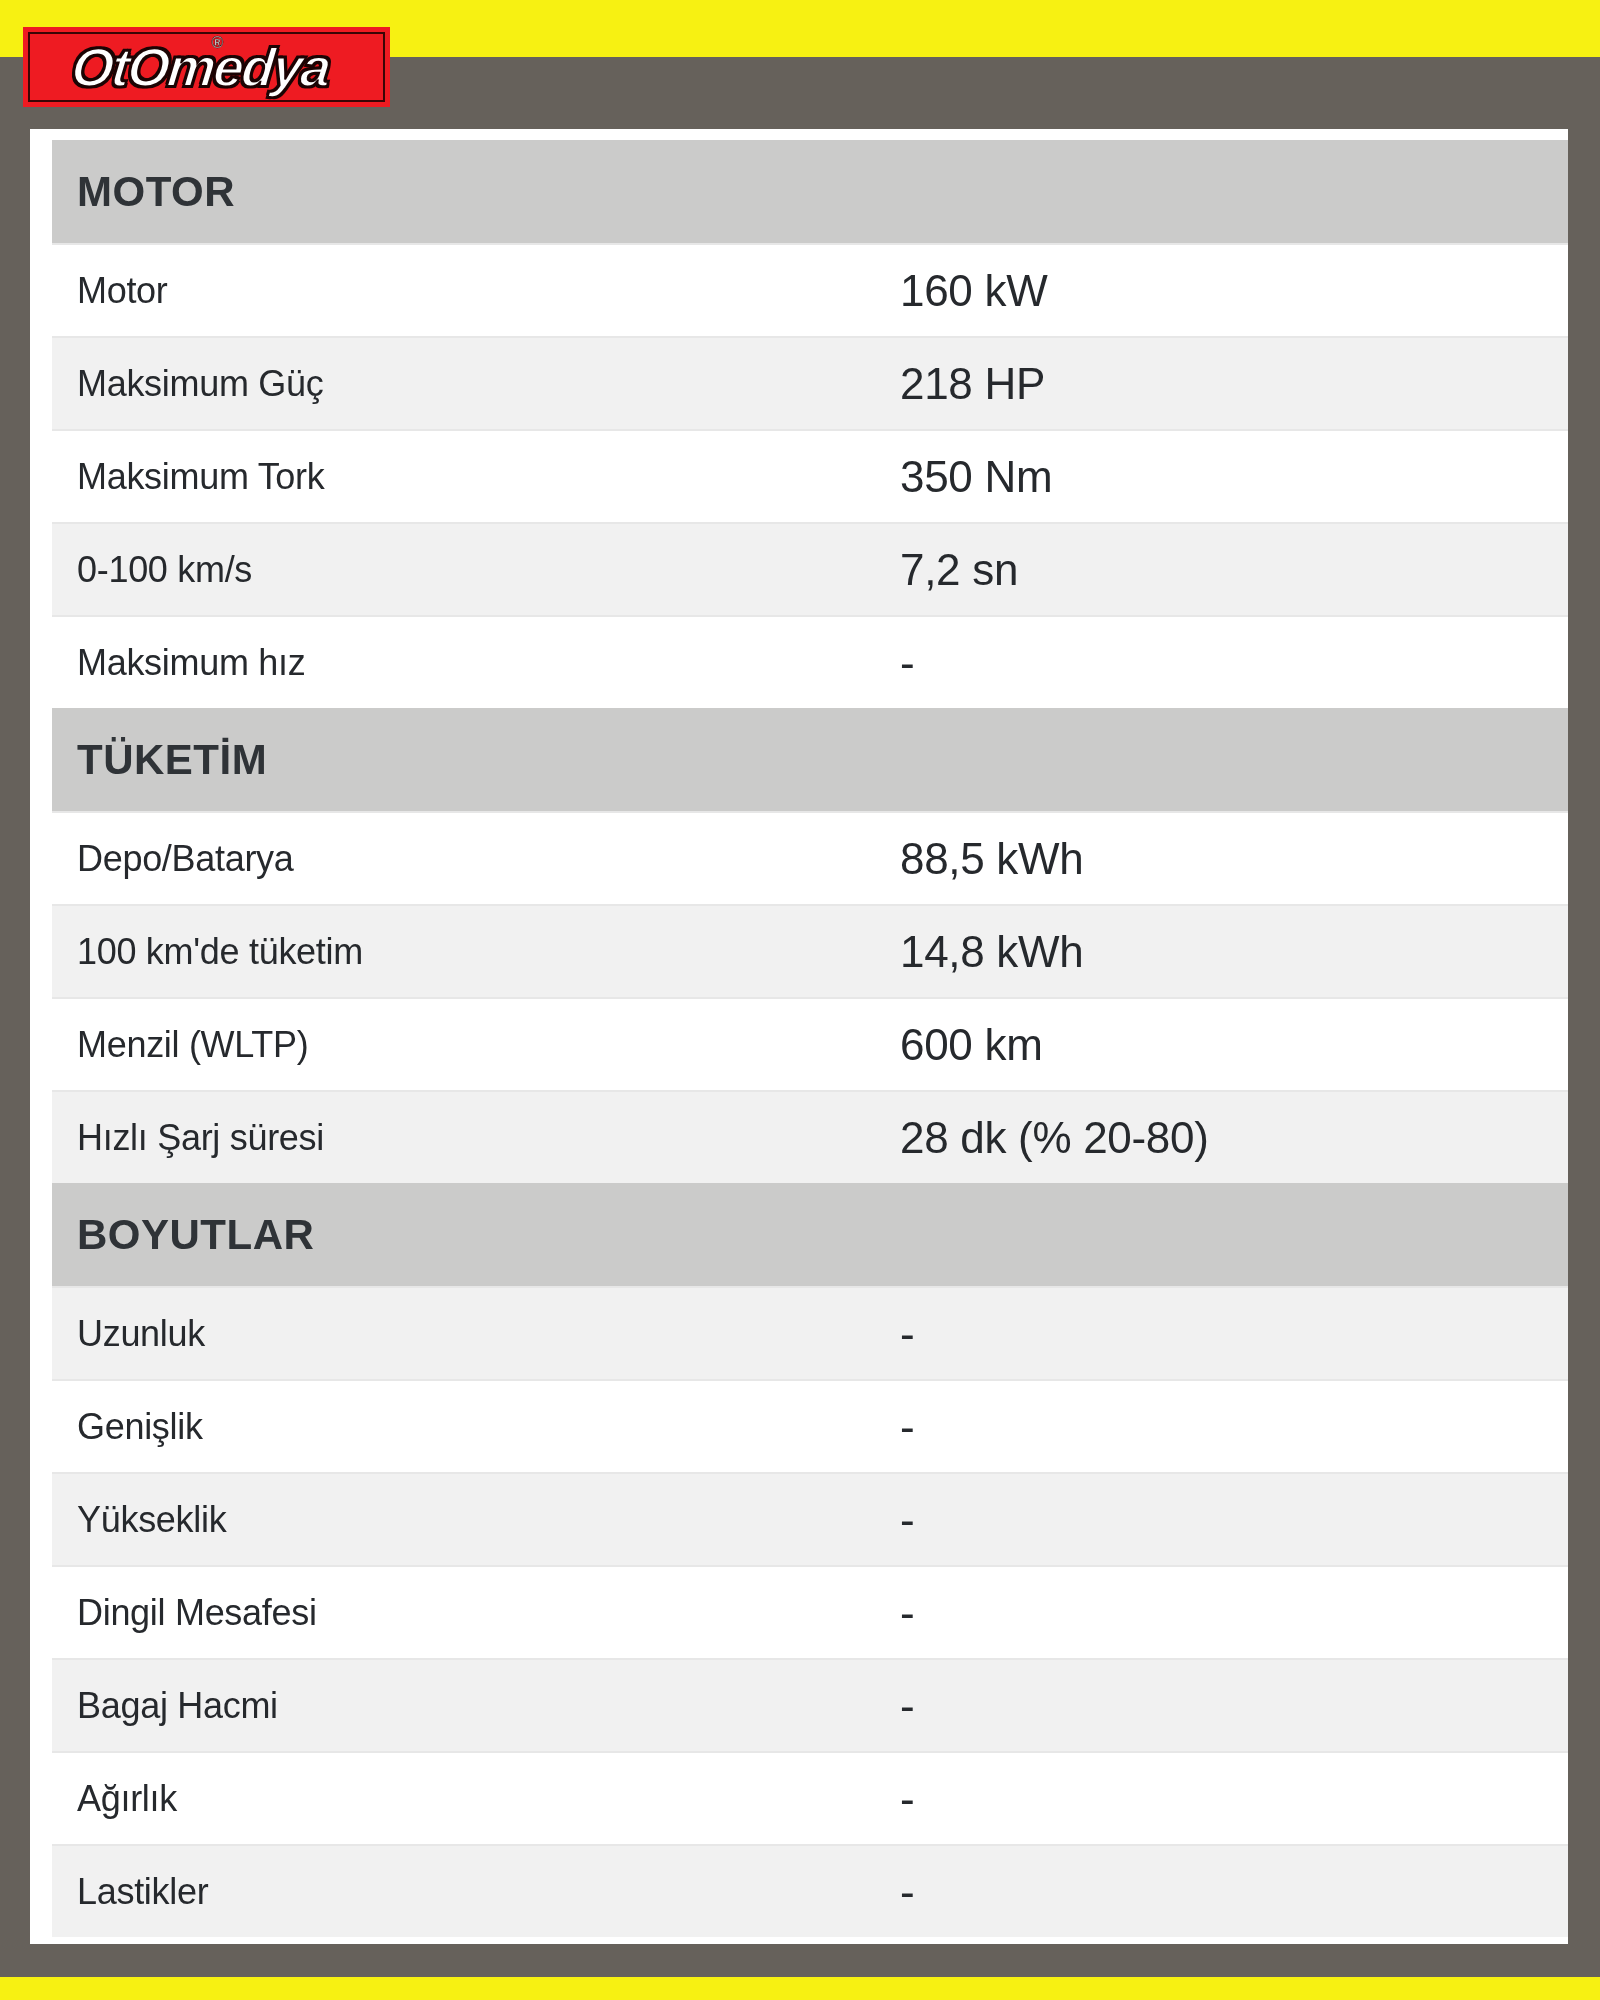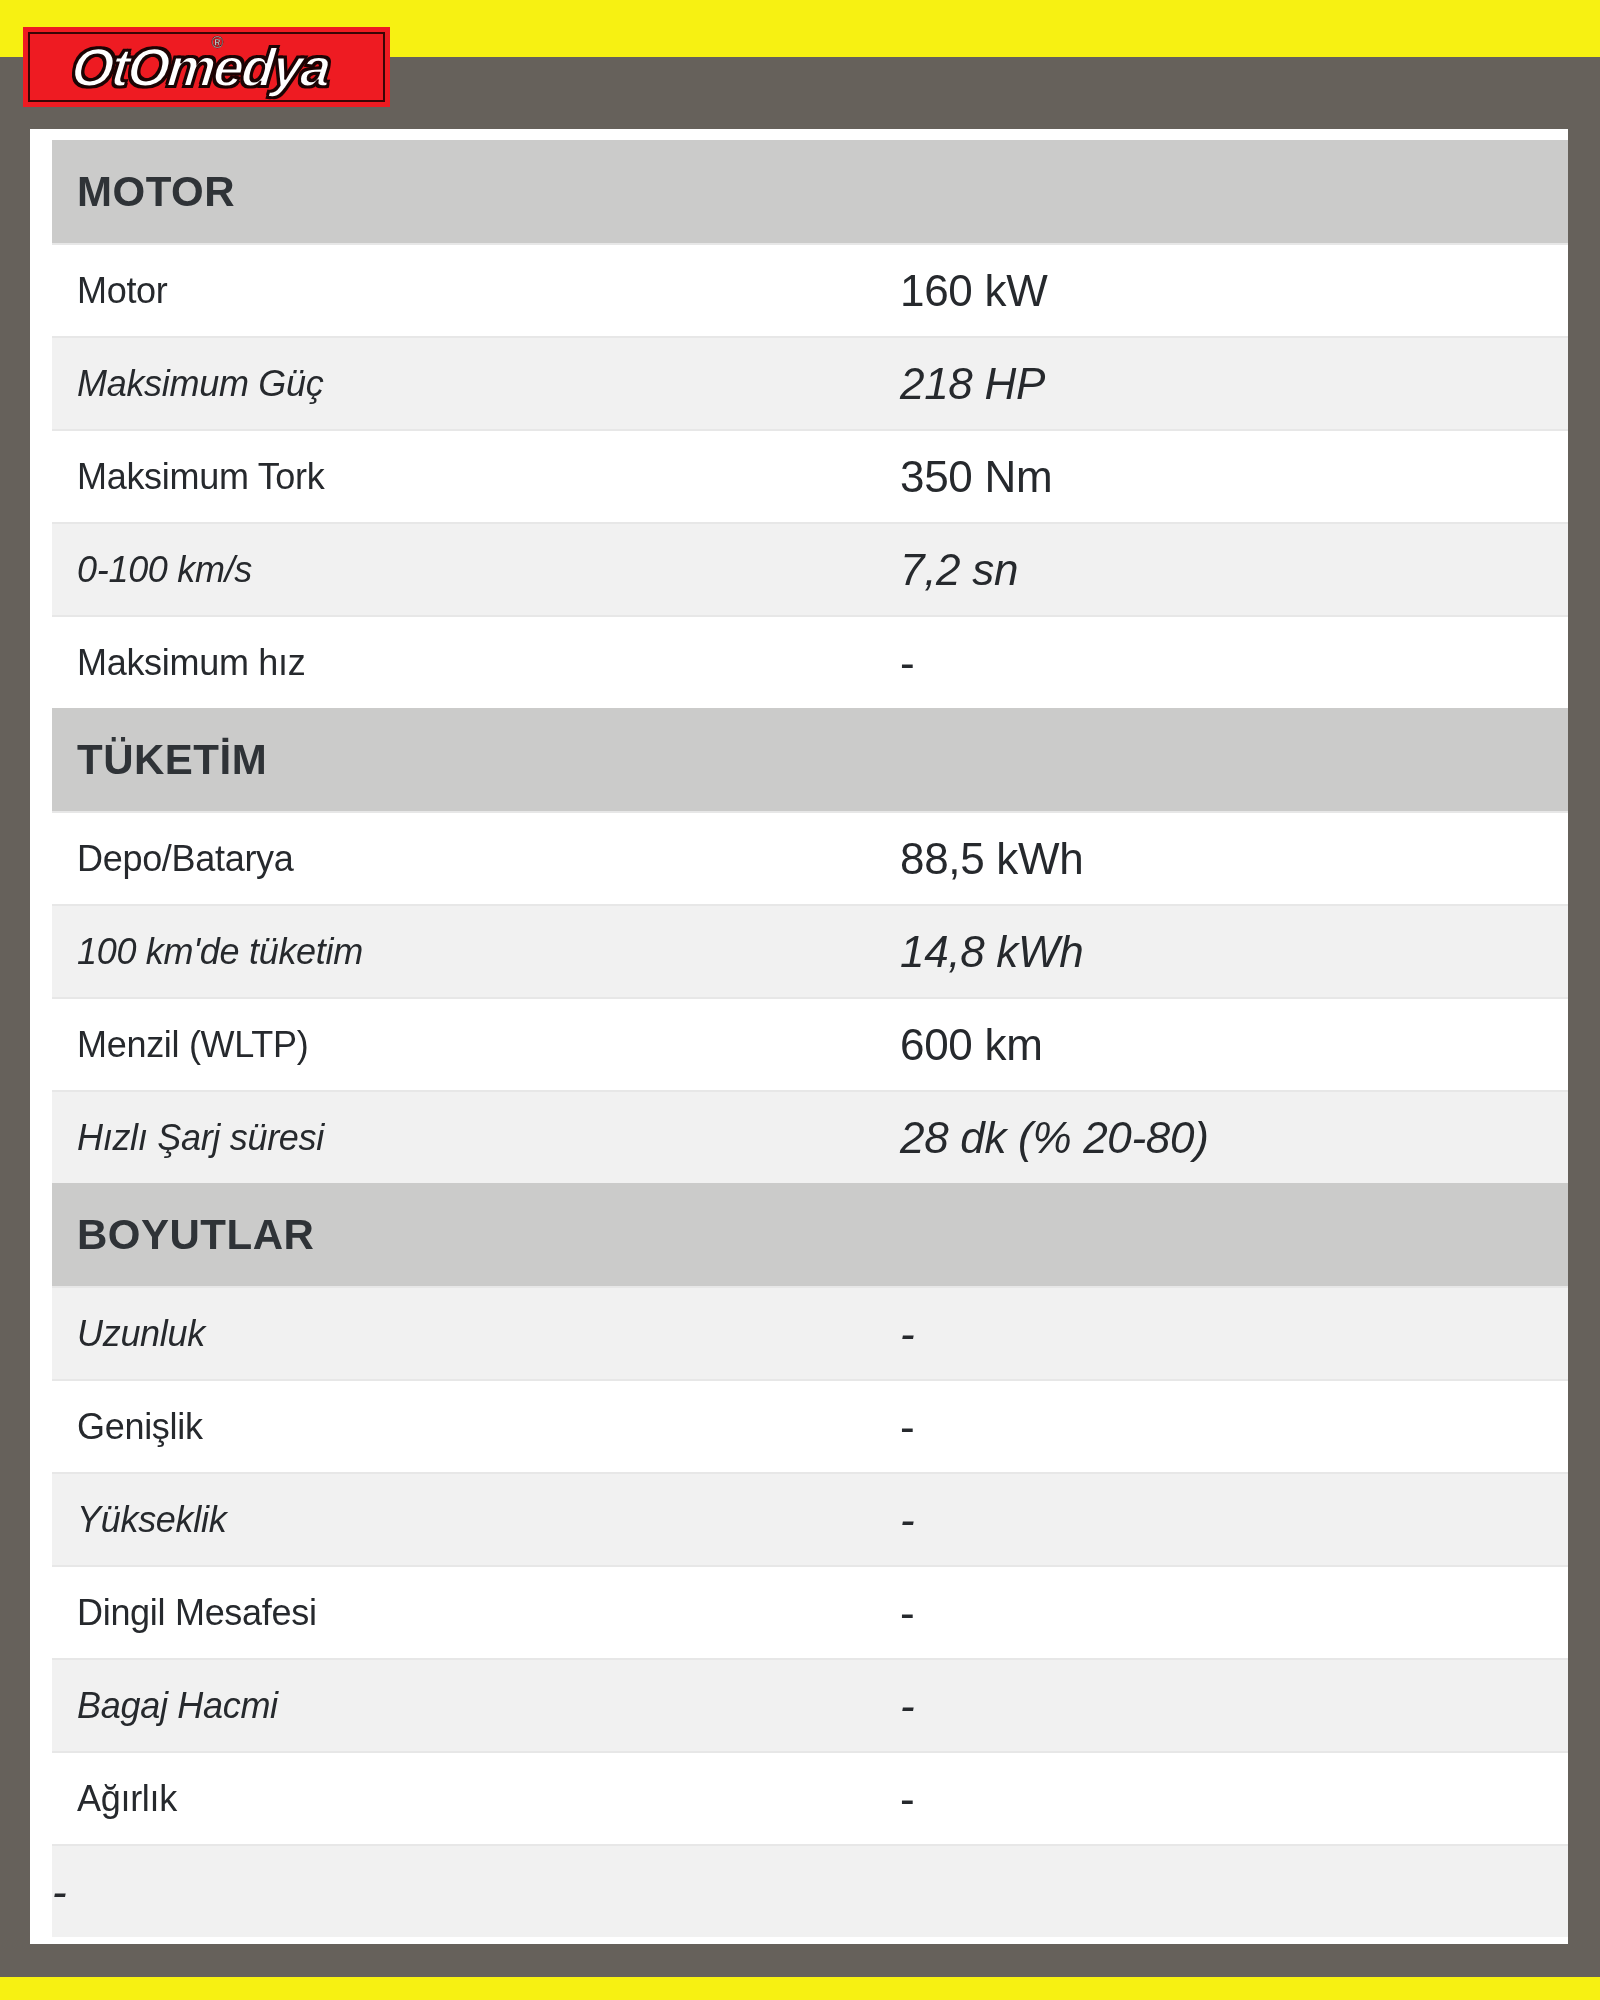--- a/index.html
+++ b/index.html
@@ -77,21 +77,21 @@
   }
   .spec-row{
     height:93px;
     box-sizing:border-box;
     display:grid;
     grid-template-columns:848px 1fr;
     align-items:center;
     background:#ffffff;
     border-top:2px solid #e7e7e7;
   }
-  .spec-row.striped{background:var(--stripe-bg,#f1f1f1);font-style:italic;}
+  .spec-row.striped{background:var(--stripe-bg,#f1f1f1);}
   .spec-row .cell-label{
     padding-left:25px;
     font-size:36px;
     font-weight:500;
     color:#26292d;
     letter-spacing:-0.3px;
   }
   .spec-row .cell-value{
     font-size:44px;
     font-weight:500;
@@ -170,19 +170,20 @@
         </div>
         <div class="spec-row striped">
           <div class="cell-label">Bagaj Hacmi</div>
           <div class="cell-value">-</div>
         </div>
         <div class="spec-row">
           <div class="cell-label">Ağırlık</div>
           <div class="cell-value">-</div>
         </div>
         <div class="spec-row striped">
+          <div class="cell-label">Lastikler</div>
           <div class="cell-value">-</div>
         </div>
       </div>
   </div>
 
   <div class="bottombar"></div>
 </div>
 
 </body></html>

